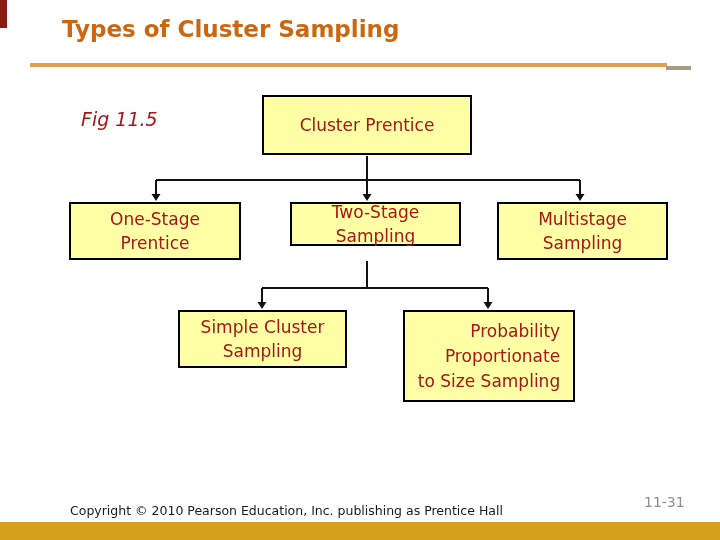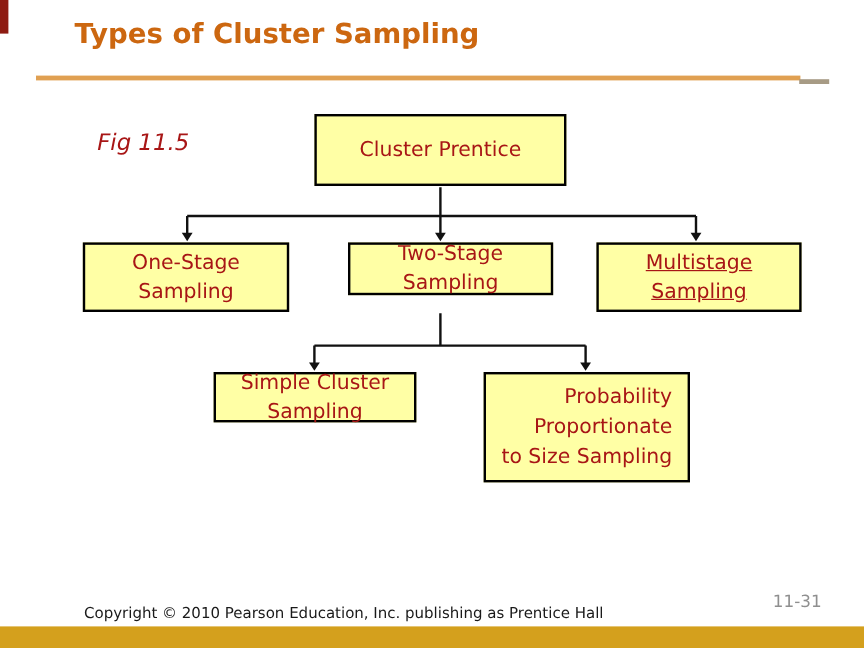--- a/index.html
+++ b/index.html
@@ -51,22 +51,22 @@
     border: 2px solid var(--box-border, #000000);
     color: var(--box-text, #a81616);
     display: flex; align-items: center; justify-content: center;
     text-align: center;
     font-size: 17px; line-height: 24px;
     white-space: pre-line;
   }
   .node-cluster { left: 262px; top: 95px;  width: 210px; height: 60px; }
   .node-one     { left: 69px;  top: 202px; width: 172px; height: 58px; }
   .node-two     { left: 290px; top: 202px; width: 171px; height: 44px; }
-  .node-multi   { left: 497px; top: 202px; width: 171px; height: 58px; text-decoration: underline; }
-  .node-simple  { left: 178px; top: 310px; width: 169px; height: 42px; }
+  .node-multi   { left: 497px; top: 202px; width: 171px; height: 58px; }
+  .node-simple  { left: 178px; top: 310px; width: 169px; height: 58px; }
   .node-pps     { left: 403px; top: 310px; width: 172px; height: 92px; line-height: 25px; text-align: right; }
 
   .connectors {
     position: absolute; left: 0; top: 0;
     width: 720px; height: 540px;
     pointer-events: none;
   }
 
   .footer-copyright {
     position: absolute; left: 42px; top: 503px;
@@ -105,21 +105,21 @@
   <polygon points="362.5,194 371.5,194 367,201" fill="#111111"></polygon>
   <polygon points="575.5,194 584.5,194 580,201" fill="#111111"></polygon>
 
   <path d="M367 261 V288 M262 288 H488 M262 288 V305 M488 288 V305" stroke="#111111" stroke-width="2" fill="none"></path>
   <polygon points="257.5,302 266.5,302 262,309" fill="#111111"></polygon>
   <polygon points="483.5,302 492.5,302 488,309" fill="#111111"></polygon>
 </svg>
 
 <div class="node node-cluster">Cluster Prentice</div>
 <div class="node node-one">One-Stage
-Sampling</div>
+Prentice</div>
 <div class="node node-two">Two-Stage
 Sampling</div>
 <div class="node node-multi">Multistage
 Sampling</div>
 <div class="node node-simple">Simple Cluster
 Sampling</div>
 <div class="node node-pps">Probability
 Proportionate
 to Size Sampling</div>
 

